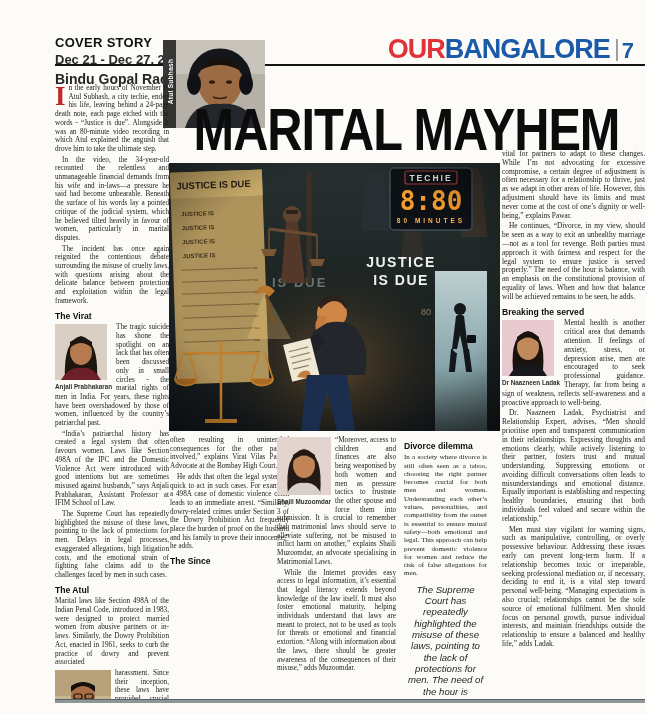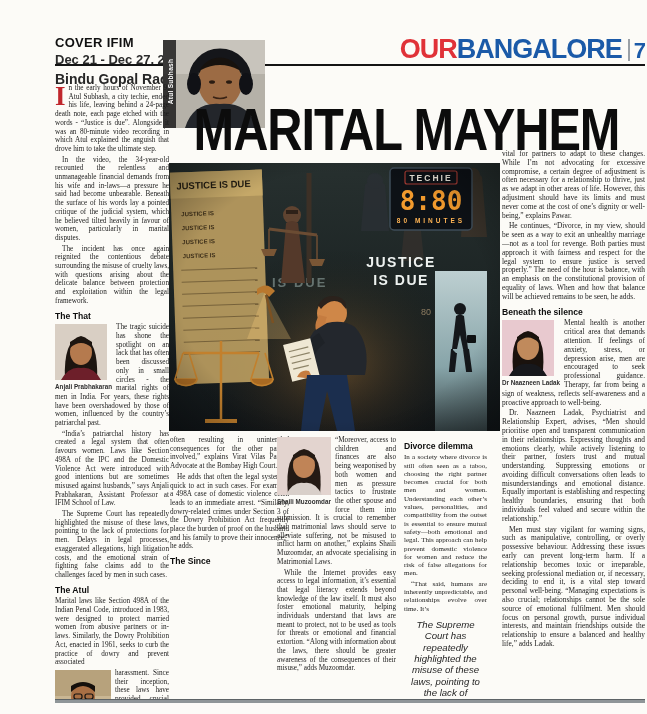--- a/index.html
+++ b/index.html
@@ -5,21 +5,21 @@
   html,body{margin:0;padding:0;background:#e8e8e4;}
   .page{position:relative;width:647px;height:714px;background:#fcfbf7;overflow:hidden;
         font-family:"Liberation Serif",serif;color:#1b1b1b;margin:0 auto;}
 
   
   .kicker{position:absolute;left:55px;top:35px;font-family:"Liberation Sans",sans-serif;
           font-weight:bold;font-size:13px;letter-spacing:.3px;color:#101010;}
   .daterange{position:absolute;left:55px;top:52px;font-family:"Liberation Sans",sans-serif;
           font-weight:bold;font-size:13px;color:#2a2a2a;}
   .header-rule{position:absolute;left:55px;top:64px;width:590px;height:2px;background:#141414;}
-  .masthead{position:absolute;left:360px;top:34px;width:285px;text-align:right;
+  .masthead{position:absolute;left:348px;top:34px;width:285px;text-align:right;
           font-family:"Liberation Sans",sans-serif;font-weight:bold;font-size:27px;letter-spacing:-1px;white-space:nowrap;}
   .m-our{color:#e03238;} .m-city{color:#1b5aa8;}
   .m-sep{display:inline-block;width:2px;height:22px;background:#9aa0a6;margin:0 4px 0 6px;vertical-align:-3px;}
   .m-page{color:#1b5aa8;font-size:22px;font-weight:bold;}
   .byline{position:absolute;left:55px;top:71px;font-family:"Liberation Sans",sans-serif;
           font-weight:bold;font-size:14px;color:#262626;}
 
   
   .atul{position:absolute;left:163px;top:40px;width:102px;height:88px;background:linear-gradient(180deg,#c6c2bb,#a9a49c);overflow:hidden;}
   .atul svg{display:block;}
@@ -64,21 +64,21 @@
           line-height:1.18;text-align:center;color:#1f1f1f;margin-top:6px;font-weight:500;}
 
   
   .bottom-rule{position:absolute;left:55px;top:699px;width:590px;height:3px;background:#8f9698;border-top:1px solid #5d6366;}
 </style>
 </head>
 <body>
 
 <div class="page">
 
-  <div class="kicker">COVER IFIM</div>
+  <div class="kicker">COVER STORY</div>
   <div class="daterange">Dec 21 - Dec 27, 2024</div>
   <div class="header-rule"></div>
   <div class="masthead">
     <span class="m-our">OUR</span><span class="m-city">BANGALORE</span><span class="m-sep"></span><span class="m-page">7</span>
   </div>
   <div class="byline">Bindu Gopal Rao</div>
 
   <div class="atul">
     <svg width="102" height="88" viewBox="0 0 102 88">
       <rect x="0" y="0" width="102" height="88" fill="#b5b1a8"></rect>
@@ -225,21 +225,21 @@
       <text x="252" y="152" font-family="Liberation Sans, sans-serif" font-size="9" fill="#d3b48a" opacity=".6">80</text>
 
       <rect width="331" height="268" fill="url(#vig)"></rect>
     </svg>
   </div>
 
   <div class="col col1">
     <p><span class="dropcap">I</span><span>n the early hours of November 9, Atul Subhash, a city techie, ended his life, leaving behind a 24-page death note, each page etched with the words - “Justice is due”. Alongside it was an 80-minute video recording in which Atul explained the anguish that drove him to take the ultimate step.</span></p>
     <p class="ind">In the video, the 34-year-old recounted the relentless and unmanageable financial demands from his wife and in-laws—a pressure he said had become unbearable. Beneath the surface of his words lay a pointed critique of the judicial system, which he believed tilted heavily in favour of women, particularly in marital disputes.</p>
     <p class="ind">The incident has once again reignited the contentious debate surrounding the misuse of cruelty laws, with questions arising about the delicate balance between protection and exploitation within the legal framework.</p>
-    <div class="sechead">The That</div>
+    <div class="sechead">The Virat</div>
     <div class="clearfix">
       <div class="shot">
         <div class="ph">
           <svg width="52" height="56" viewBox="0 0 52 56">
             <rect width="52" height="56" fill="#d9cfc4"></rect>
             <path d="M10 56 Q8 16 26 12 Q44 16 42 56 Z" fill="#1d1510"></path>
             <ellipse cx="26" cy="28" rx="11" ry="13" fill="#b57a4e"></ellipse>
             <path d="M15 24 Q26 14 37 24 L37 18 Q26 10 15 18 Z" fill="#1d1510"></path>
             <path d="M6 56 Q14 42 26 44 Q38 42 46 56 Z" fill="#6d1f2a"></path>
           </svg>
@@ -293,28 +293,27 @@
         <div class="cap">Shaili Muzoomdar</div>
       </div>
       <p>“Moreover, access to children and finances are also being weaponised by both women and men as pressure tactics to frustrate the other spouse and force them into submission. It is crucial to remember that matrimonial laws should serve to alleviate suffering, not be misused to inflict harm on another,” explains Shaili Muzoomdar, an advocate specialising in Matrimonial Laws.</p>
     </div>
     <p class="ind">While the Internet provides easy access to legal information, it’s essential that legal literacy extends beyond knowledge of the law itself. It must also foster emotional maturity, helping individuals understand that laws are meant to protect, not to be used as tools for threats or emotional and financial extortion. “Along with information about the laws, there should be greater awareness of the consequences of their misuse,” adds Muzoomdar.</p>
   </div>
 
   <div class="col col4">
     <div class="sechead">Divorce dilemma</div>
     <p>In a society where divorce is still often seen as a taboo, choosing the right partner becomes crucial for both men and women. Understanding each other’s values, personalities, and compatibility from the outset is essential to ensure mutual safety—both emotional and legal. This approach can help prevent domestic violence for women and reduce the risk of false allegations for men.</p>
-    <p class="ind">“That said, humans are inherently unpredictable, and relationships evolve over time. It’s</p>
     <div class="pullquote">The Supreme Court has repeatedly highlighted the misuse of these laws, pointing to the lack of protections for men. The need of the hour is balance, with an emphasis on the constitutional provision of equality of laws</div>
   </div>
 
   <div class="col col5">
     <p>vital for partners to adapt to these changes. While I’m not advocating for excessive compromise, a certain degree of adjustment is often necessary for a relationship to thrive, just as we adapt in other areas of life. However, this adjustment should have its limits and must never come at the cost of one’s dignity or well-being,” explains Pawar.</p>
     <p class="ind">He continues, “Divorce, in my view, should be seen as a way to exit an unhealthy marriage—not as a tool for revenge. Both parties must approach it with fairness and respect for the legal system to ensure justice is served properly.” The need of the hour is balance, with an emphasis on the constitutional provision of equality of laws. When and how that balance will be achieved remains to be seen, he adds.</p>
-    <div class="sechead">Beneath the silence</div>
+    <div class="sechead">Breaking the served</div>
     <div class="clearfix">
       <div class="shot">
         <div class="ph">
           <svg width="52" height="56" viewBox="0 0 52 56">
             <rect width="52" height="56" fill="#e8c9cf"></rect>
             <path d="M11 50 Q8 14 26 11 Q44 14 41 50 Z" fill="#1a120d"></path>
             <ellipse cx="26" cy="27" rx="11" ry="13" fill="#c08a5c"></ellipse>
             <path d="M15 23 Q26 12 37 23 L37 17 Q26 9 15 17 Z" fill="#1a120d"></path>
             <path d="M7 56 Q15 42 26 44 Q37 42 45 56 Z" fill="#17181c"></path>
           </svg>

